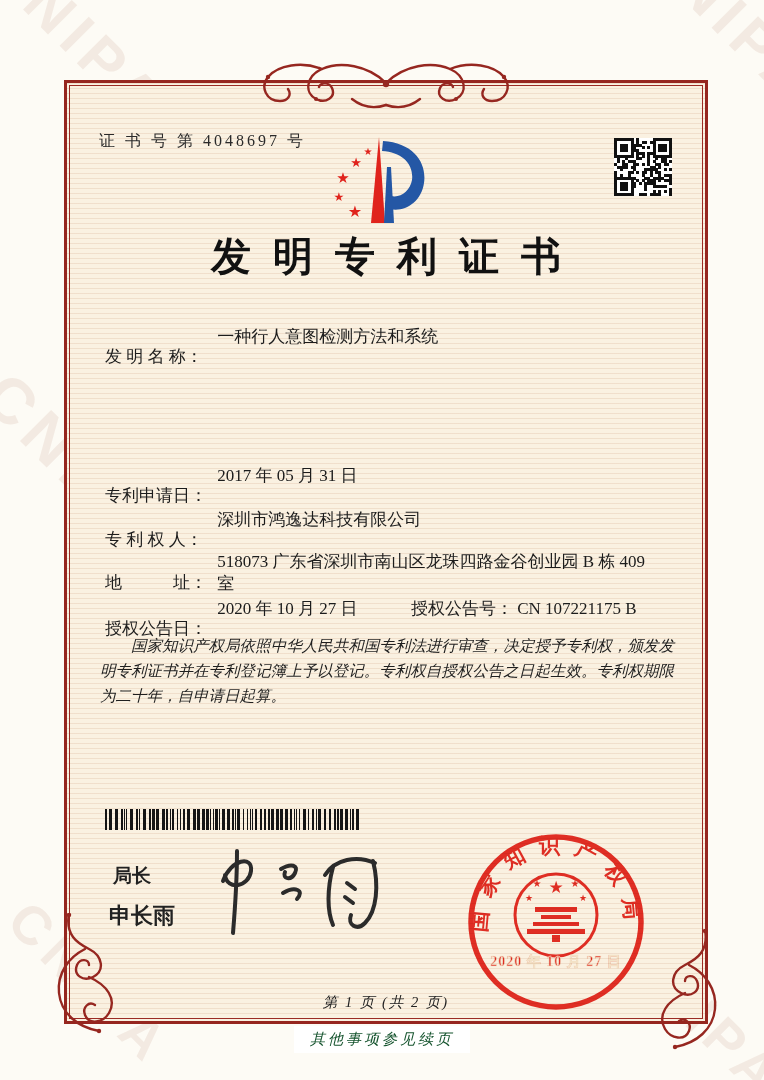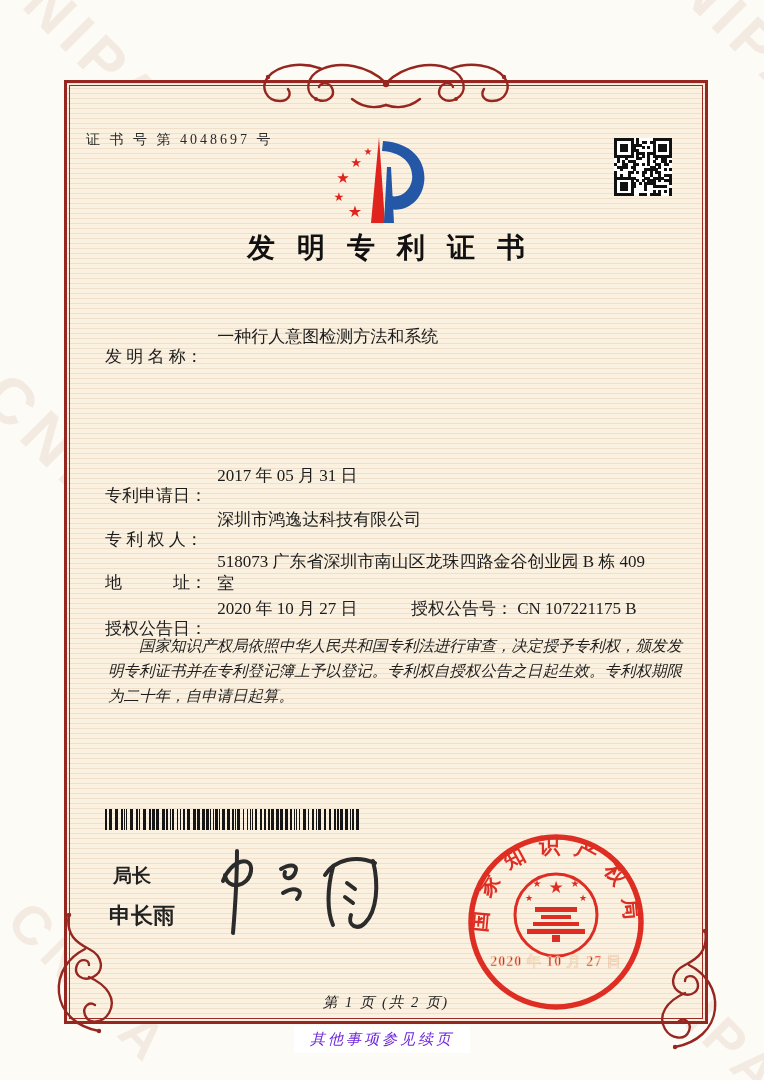--- a/index.html
+++ b/index.html
@@ -12,55 +12,55 @@
       transform:rotate(45deg);white-space:nowrap;pointer-events:none;z-index:1;}
 
   
   .cert{position:absolute;left:64px;top:80px;width:638px;height:938px;
         border:3px solid #96261f;
         background-color:#faf1e1;
         background-image:repeating-linear-gradient(180deg,rgba(205,158,126,0.22) 0 1px,rgba(0,0,0,0) 1px 5px);
         z-index:2;}
   .cert::after{content:"";position:absolute;inset:2px;border:1px solid #9b2b24;pointer-events:none;}
 
-  .cert-no{position:absolute;left:19px;top:48px;font-size:14px;letter-spacing:3px;color:#2a2a2a;}
+  .cert-no{position:absolute;left:32px;top:48px;font-size:16px;letter-spacing:3px;color:#2a2a2a;}
 
   .logo{position:absolute;left:263px;top:50px;width:96px;height:98px;}
   .qr{position:absolute;left:547px;top:55px;width:58px;height:58px;background:#fff;}
 
   .title{position:absolute;left:0;right:0;top:146px;text-align:center;
-         font-size:28px;font-weight:bold;letter-spacing:22px;padding-left:22px;color:#111;}
+         font-size:40px;font-weight:bold;letter-spacing:22px;padding-left:22px;color:#111;}
 
   .frow{position:absolute;left:38px;font-size:17px;color:#1c1c1c;white-space:nowrap;}
   .frow .lab{display:inline-block;width:108px;vertical-align:top;margin-top:20px;}
   .frow .val{display:inline-block;vertical-align:top;}
   .frow.wrap{white-space:normal;}
   .frow.wrap .val{width:446px;line-height:22px;}
   .pair2{position:absolute;left:306px;top:0;white-space:nowrap;}
 
-  .body-par{position:absolute;left:41px;width:574px;font-size:15.5px;line-height:25px;
+  .body-par{position:absolute;left:33px;width:574px;font-size:15.5px;line-height:25px;
             color:#1f1f1f;text-indent:2em;text-align:justify;font-style:italic;}
 
   .barcode{position:absolute;left:38px;top:726px;width:258px;height:21px;}
   .barcode rect{fill:#151515;}
 
   .officer-title{position:absolute;left:46px;top:780px;font-size:19px;font-weight:600;color:#222;}
   .officer-name{position:absolute;left:42px;top:818px;font-size:22px;font-weight:600;color:#222;}
   .signature{position:absolute;left:118px;top:756px;width:250px;height:112px;}
   .signature path{stroke:#2b2b2b;stroke-width:4;fill:none;stroke-linecap:round;}
 
   .seal{position:absolute;left:396px;top:746px;width:186px;height:186px;z-index:5;
         mix-blend-mode:multiply;opacity:.95;}
 
   .page-info{position:absolute;left:0;right:0;top:902px;text-align:center;
              font-size:14.5px;color:#222;font-style:italic;letter-spacing:2px;margin-top:8px;}
 
   .note{position:absolute;left:50%;top:1026px;transform:translateX(-50%);
         background:#ffffff;padding:4px 16px;font-size:15px;letter-spacing:3px;
-        color:#6d28d9;font-style:italic;z-index:3;white-space:nowrap;}
+        color:#14532d;font-style:italic;z-index:3;white-space:nowrap;}
 
   .flourish{position:absolute;z-index:4;pointer-events:none;}
   .fl-top{left:50%;top:-26px;transform:translateX(-50%);}
   .fl-bl{left:-20px;bottom:-16px;}
   .fl-br{right:-22px;bottom:-32px;}
   .flourish path{stroke:#962720;stroke-width:2.4;fill:none;stroke-linecap:round;}
   .flourish circle{fill:#962720;}
 </style>
 </head>
 <body>

